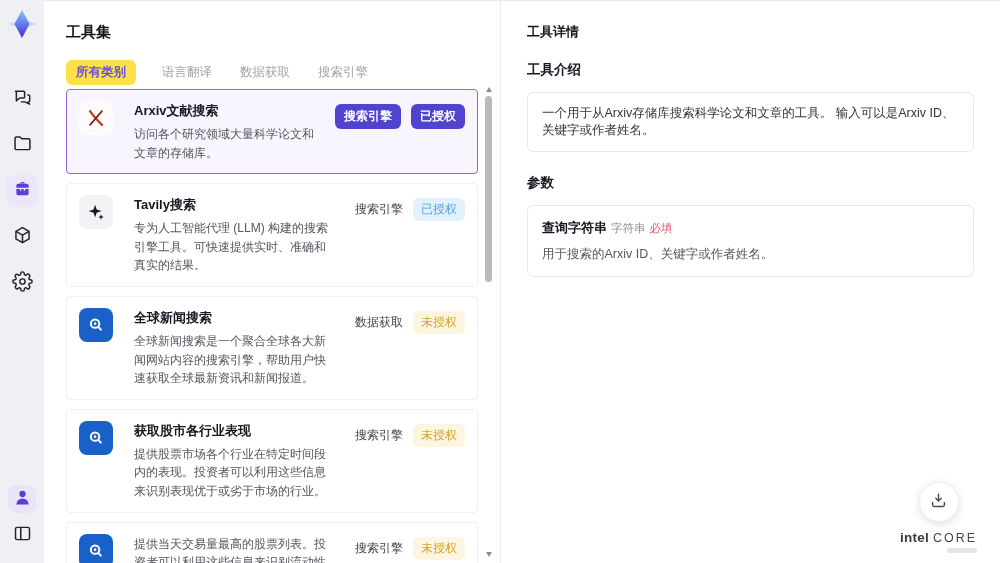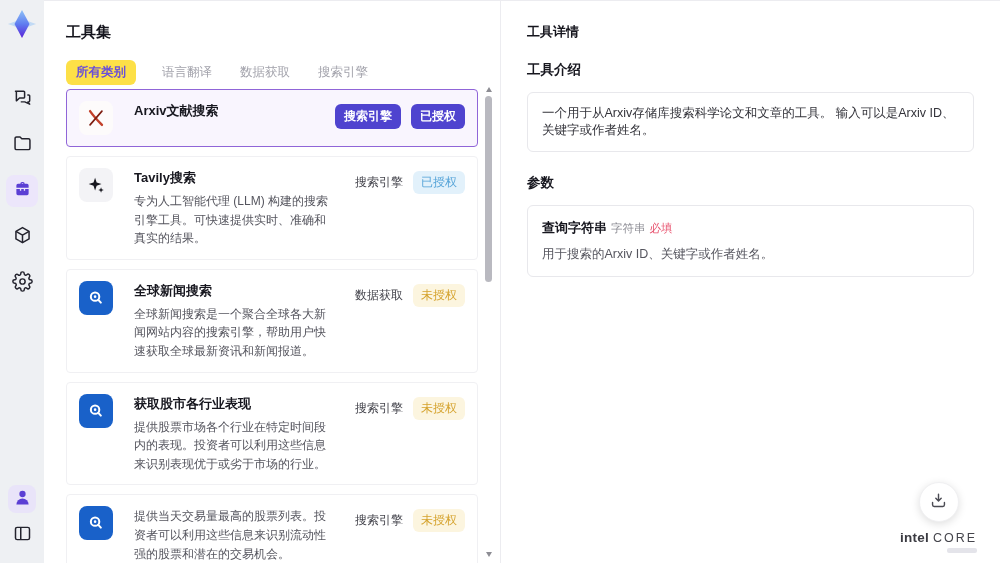--- a/index.html
+++ b/index.html
@@ -148,20 +148,21 @@
       <div class="tool-list" id="toolList">
           <div class="tool-card selected">
     <div class="tool-icon bg-white">
               <svg viewBox="0 0 24 24" fill="none" stroke-linecap="round">
                 <path d="M5.5 4.5 C9 9.5 14.5 15.5 18.5 19.5" stroke="#c2402a" stroke-width="2.6"></path>
                 <path d="M18.5 4.5 L5.5 19.5" stroke="#7e1d10" stroke-width="1.8"></path>
               </svg>
             </div>
     <div class="tool-main">
       <div class="tool-name">Arxiv文献搜索</div>
+      <div class="tool-desc">访问各个研究领域大量科学论文和文章的存储库。</div>
     </div>
     <div class="tool-side">
       <span class="badge purple">搜索引擎</span>
       <span class="badge purple">已授权</span>
     </div>
   </div>
           <div class="tool-card">
     <div class="tool-icon bg-light">
               <svg viewBox="0 0 24 24" fill="#17171f">
                 <path d="M11 4l1.7 5.3L18 11l-5.3 1.7L11 18l-1.7-5.3L4 11l5.3-1.7z"></path>

